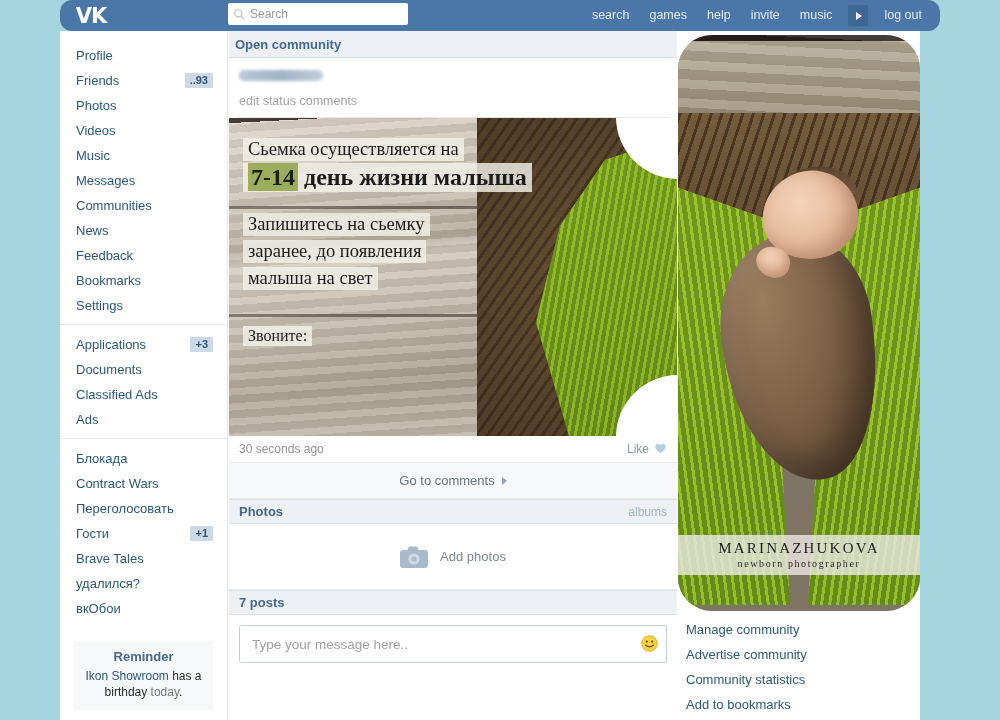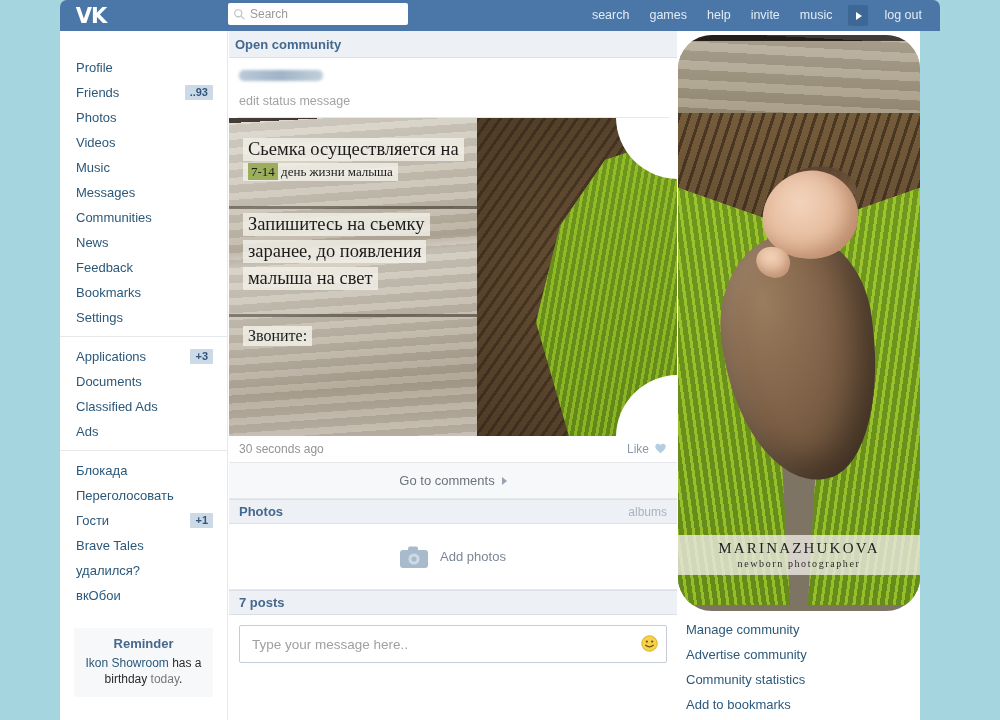--- a/index.html
+++ b/index.html
@@ -11,21 +11,21 @@
     font-family: "Liberation Sans", sans-serif;
     -webkit-font-smoothing: antialiased;
   }
   #page { position: relative; width: 1000px; height: 720px; }
 
   
   #topbar {
     position: absolute; left: 60px; top: 0; width: 880px; height: 31px;
     background: #4a76a8;
     border-top-left-radius: 7px; border-top-right-radius: 7px;
-    display: flex; align-items: center;
+    display: flex; align-items: center; border-radius: 12px;
   }
   #vk-logo {
     width: 62px; height: 31px; display: flex;
     align-items: center; justify-content: center;
     color: #fff; font-weight: bold; font-size: 21px;
     letter-spacing: -1px; font-family: "DejaVu Sans", sans-serif;
   }
   #search-wrap {
     position: absolute; left: 168px; top: 3px;
     width: 180px; height: 22px;
@@ -63,21 +63,21 @@
 
   
   #body-area {
     position: absolute; left: 60px; top: 31px;
     width: 860px; height: 689px; background: #fff;
   }
 
   
   #sidebar {
     position: absolute; left: 0; top: 0; width: 168px; height: 689px;
-    background: #fff; padding-top: 24px;
+    background: #fff; padding-top: 12px;
     border-right: 1px solid #e7e8ec;
   }
   .nav-group { padding: 0 0 6px 0; }
   .nav-group + .nav-group { border-top: 1px solid #e7e8ec; padding-top: 7px; }
   .nav-item {
     display: flex; align-items: center; justify-content: space-between;
     padding: 2px 14px 2px 16px; height: 25px;
     text-decoration: none; cursor: pointer;
   }
   .nav-label { font-size: 13px; color: #2b587a; white-space: nowrap; }
@@ -158,21 +158,21 @@
   .ptext {
     position: absolute; color: #1c1c1c;
     font-family: "Liberation Serif", serif;
     white-space: nowrap;
   }
   .ptext .bg {
     background: rgba(242,240,232,.82);
     padding: 1px 5px; display: inline-block;
   }
   #pt1 { left: 14px; top: 20px; font-size: 18.5px; }
-  #pt2 { left: 14px; top: 45px; font-size: 13px; }
+  #pt2 { left: 14px; top: 45px; font-size: 24px; font-weight: bold; }
   #pt2 .hl { background: #9cae5c; padding: 1px 3px; }
   #pt3 { left: 14px; top: 95px; font-size: 18.5px; }
   #pt4 { left: 14px; top: 122px; font-size: 18.5px; }
   #pt5 { left: 14px; top: 149px; font-size: 18.5px; }
   #pt6 { left: 14px; top: 208px; font-size: 16px; }
   #pt7 { left: 10px; top: 232px; font-size: 25px; letter-spacing: .5px; }
   
   #notch-tr {
     position: absolute; right: -1px; top: -1px;
     width: 62px; height: 62px; background: #fff;
@@ -433,20 +433,23 @@
         <a class="nav-item">
           <span class="nav-label">Ads</span>
         </a>
       </div>
 
       <div class="nav-group">
         <a class="nav-item">
           <span class="nav-label">Блокада</span>
         </a>
         <a class="nav-item">
+          <span class="nav-label">Contract Wars</span>
+        </a>
+        <a class="nav-item">
           <span class="nav-label">Переголосовать</span>
         </a>
         <a class="nav-item">
           <span class="nav-label">Гости</span>
           <span class="nav-badge">+1</span>
         </a>
         <a class="nav-item">
           <span class="nav-label">Brave Tales</span>
         </a>
         <a class="nav-item">
@@ -467,21 +470,21 @@
     </div>
 
     <div id="center">
 
       <div id="community-bar">
         <span id="community-title">Open community</span>
       </div>
 
       <div id="status-block">
         <div id="redacted-name"></div>
-        <span id="edit-status">edit status message</span>
+        <span id="edit-status">edit status comments</span>
       </div>
       <div id="post-divider"></div>
 
       <div id="post-image">
         <div class="seam" style="top:88px"></div>
         <div class="seam" style="top:196px"></div>
         <div id="poster-fade"></div>
         <div id="nest"></div>
         <div id="grass"></div>
 

